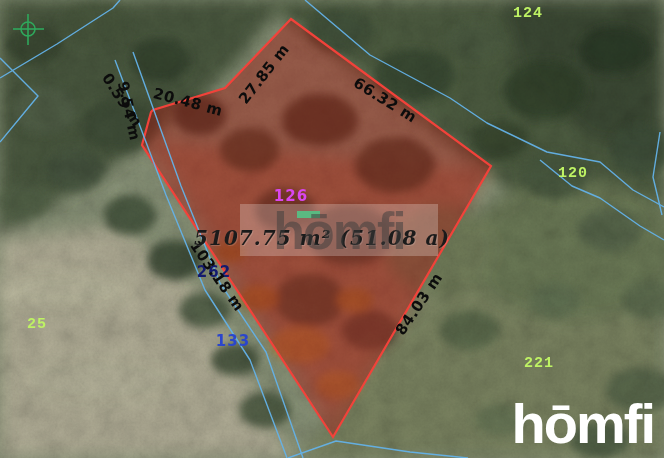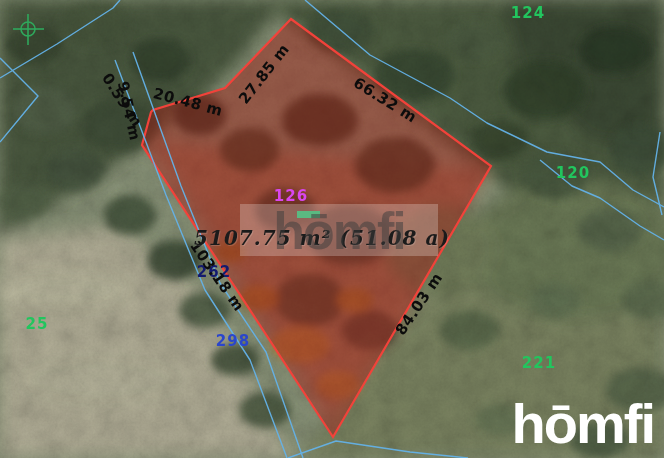--- a/index.html
+++ b/index.html
@@ -6,21 +6,21 @@
   .stage{position:relative;width:664px;height:458px;overflow:hidden;
          font-family:"DejaVu Sans",sans-serif;isolation:isolate;}
   .stage svg{position:absolute;left:0;top:0;isolation:isolate;}
   .overlay{position:absolute;left:0;top:0;width:664px;height:458px;pointer-events:none;}
   .dim{position:absolute;white-space:nowrap;color:#0c0c0c;
        font:700 15px "DejaVu Sans",sans-serif;letter-spacing:.4px;
        transform:translate(-50%,-50%) rotate(var(--r,0deg));}
   .pnum{position:absolute;white-space:nowrap;
         font:700 15px "DejaVu Sans",sans-serif;letter-spacing:1px;
         transform:translate(-50%,-50%);}
-  .navy{color:#22c55e;} .purple{color:#d946ef;} .blue{color:#2b46cc;} .deepnavy{color:#141a6e;}
+  .navy{color:#bef264;font-family:Liberation Mono, monospace;} .purple{color:#d946ef;} .blue{color:#2b46cc;} .deepnavy{color:#141a6e;}
   .area-label{position:absolute;left:322px;top:226px;transform:translate(-50%,-50%);
         white-space:nowrap;color:#1b1b1b;letter-spacing:1px;
         font:700 italic 20px "DejaVu Serif",serif;
         text-shadow:1px 1px 0 rgba(255,255,255,.14);margin-top:12px;}
   .wm-box{position:absolute;left:240px;top:204px;width:198px;height:52px;
         background:rgba(255,255,255,.24);}
   .wm-text{position:absolute;left:339px;top:231px;transform:translate(-50%,-50%);
         font:800 52px "Liberation Sans",sans-serif;letter-spacing:-2px;
         color:rgba(62,62,62,.52);white-space:nowrap;}
   .logo{position:absolute;right:10px;bottom:2px;
@@ -142,21 +142,21 @@
 
   <div class="wm-box"></div>
 
   <div class="overlay">
 
     <div class="pnum navy" style="left:528px;top:13px;">124</div>
     <div class="pnum purple" style="left:291px;top:196px;">126</div>
     <div class="pnum navy" style="left:573px;top:173px;">120</div>
     <div class="pnum deepnavy" style="left:214px;top:272px;">262</div>
     <div class="pnum navy" style="left:37px;top:324px;">25</div>
-    <div class="pnum blue" style="left:233px;top:341px;">298</div>
+    <div class="pnum blue" style="left:233px;top:341px;">133</div>
     <div class="pnum navy" style="left:539px;top:363px;">221</div>
 
     <div class="dim" style="left:264px;top:74px;--r:-52deg;">27.85 m</div>
     <div class="dim" style="left:385px;top:100px;--r:32deg;">66.32 m</div>
     <div class="dim" style="left:419px;top:304px;--r:-56deg;">84.03 m</div>
     <div class="dim" style="left:217px;top:276px;--r:55deg;">103.18 m</div>
     <div class="dim" style="left:188px;top:102px;--r:15deg;">20.48 m</div>
     <div class="dim" style="left:129px;top:111px;--r:78deg;">9.54 m</div>
     <div class="dim" style="left:122px;top:100px;--r:57deg;">0.59 m</div>
 

